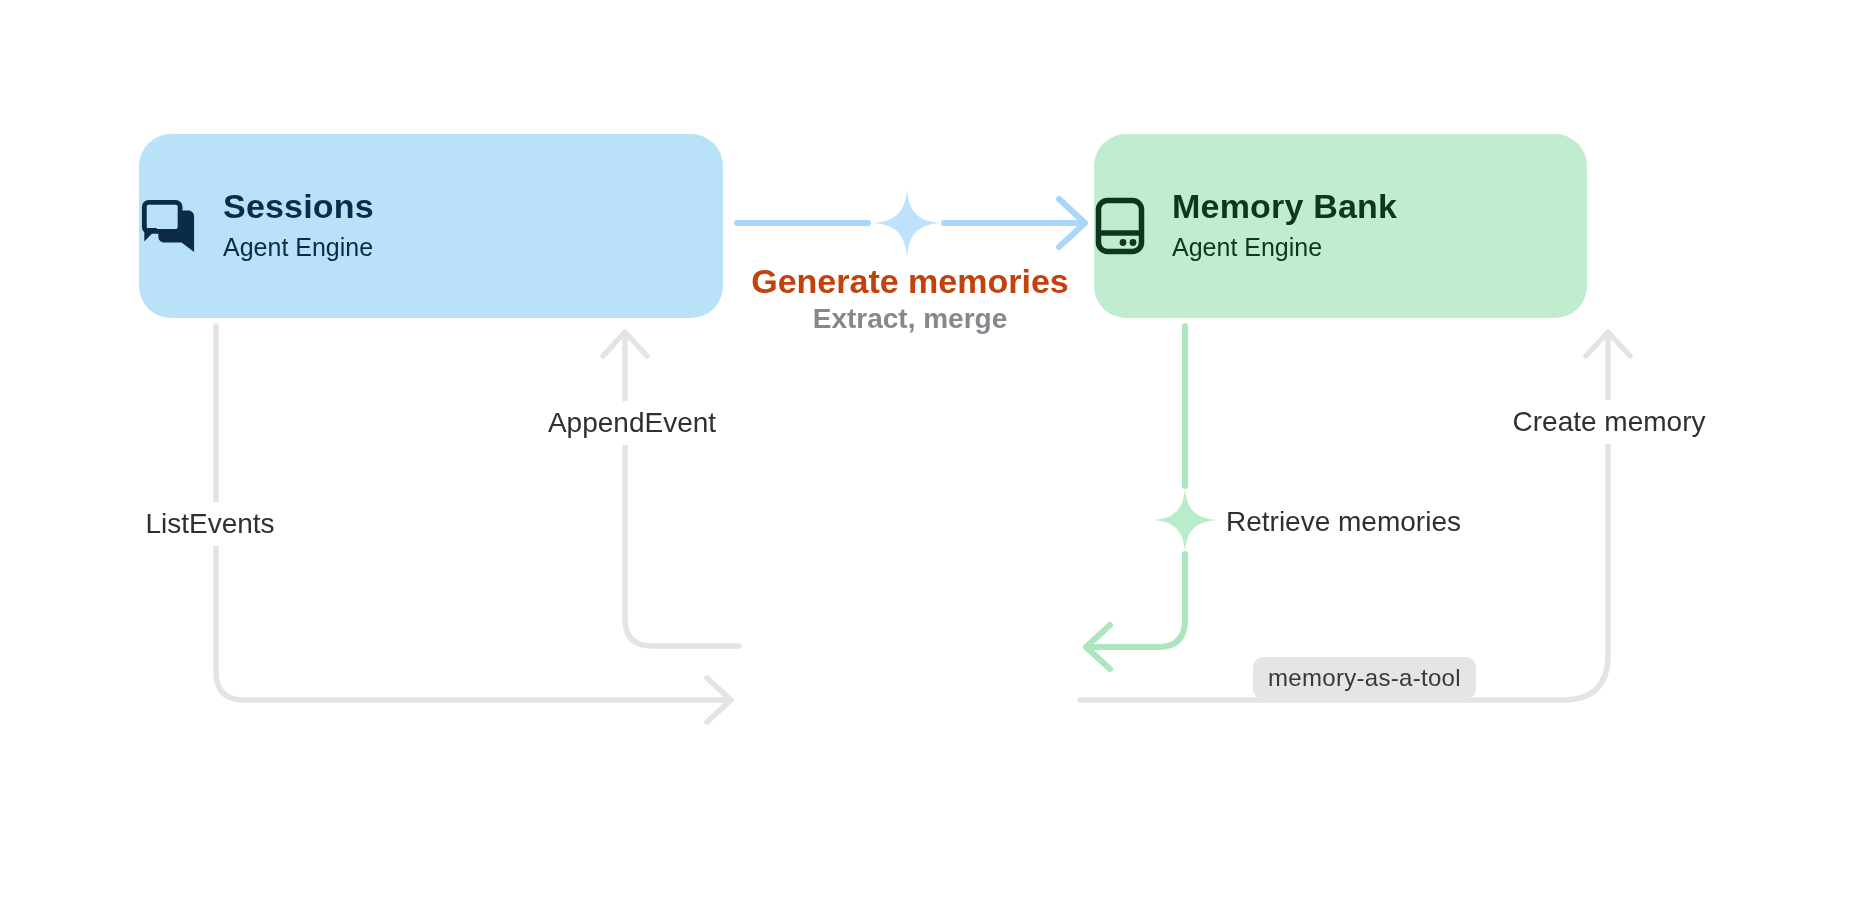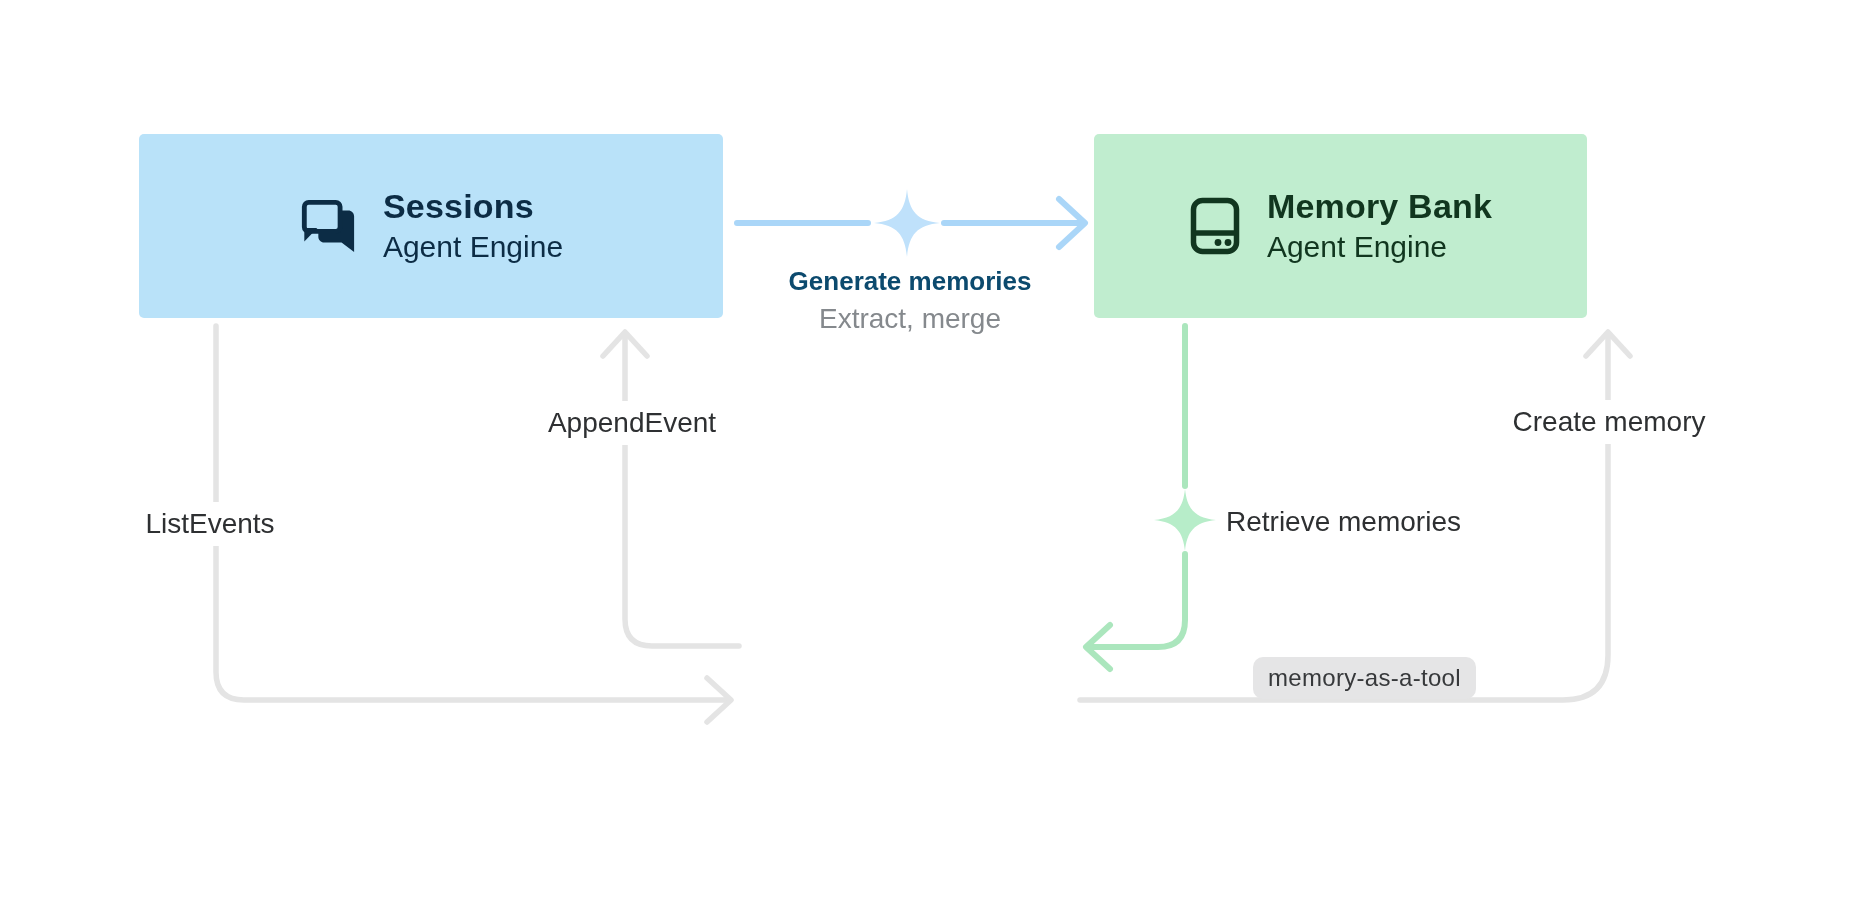--- a/index.html
+++ b/index.html
@@ -17,36 +17,36 @@
   body{font-family:"Liberation Sans","DejaVu Sans",sans-serif;}
   .canvas{position:relative;width:1860px;height:904px;background:var(--canvas-bg,#fff);overflow:hidden}
   .edges{position:absolute;inset:0;width:1860px;height:904px}
   .edges path{fill:none;stroke-width:5.5;stroke-linecap:round;stroke-linejoin:round}
   .edges path.blue{stroke:var(--arrow-blue,#aad6f8);stroke-width:6}
   .edges path.green{stroke:var(--arrow-green,#abe6bd);stroke-width:6}
   .edges path.gray{stroke:var(--arrow-gray,#e4e4e4)}
   .edges path.spark-b{fill:var(--sparkle-blue,#bfe1fb);stroke:none}
   .edges path.spark-g{fill:var(--sparkle-green,#b7edc9);stroke:none}
 
-  .node{position:absolute;border-radius:5px;display:flex;align-items:center;justify-content:center;gap:26px}
+  .node{position:absolute;border-radius:32px;display:flex;align-items:center;justify-content:flex-start;gap:26px}
   .node .txt{display:flex;flex-direction:column;justify-content:center}
   .node .title{font-size:34px;font-weight:700;line-height:42px;letter-spacing:.2px}
-  .node .subtitle{font-size:30px;font-weight:400;line-height:40px}
+  .node .subtitle{font-size:25px;font-weight:400;line-height:40px}
   .node-sessions{left:139px;top:134px;width:584px;height:184px;background:var(--sessions-bg,#b9e2f9);color:var(--sessions-fg,#0c2c45)}
   .node-memory  {left:1094px;top:134px;width:493px;height:184px;background:var(--memory-bg,#c0edcf);color:var(--memory-fg,#11361f)}
   .node-agent   {left:743px;top:585px;width:329px;height:187px;background:var(--agent-bg,#edf1f7);color:var(--agent-fg,#1d392a)}
   .node-agent .title{font-size:33px}
   .node-agent .subtitle{font-size:29px}
   .icon{flex:0 0 auto;display:block}
 
   .edge-label{position:absolute;font-size:28px;font-weight:500;color:var(--label-dark,#2e3032);white-space:nowrap}
   .edge-label.masked{background:var(--canvas-bg,#fff);padding:6px 12px;transform:translate(-50%,-50%)}
   .lbl-generate{left:910px;top:262px;transform:translateX(-50%);text-align:center}
-  .lbl-generate .main{font-size:26px;font-weight:600;line-height:38px;color:#0c4a6e}
-  .lbl-generate .sub{font-size:28px;font-weight:400;line-height:37px;color:var(--label-gray,#85898d)}
+  .lbl-generate .main{font-size:34px;font-weight:600;line-height:38px;color:#c2410c}
+  .lbl-generate .sub{font-size:28px;font-weight:700;line-height:37px;color:var(--label-gray,#85898d)}
   .lbl-append{left:632px;top:423px}
   .lbl-list{left:210px;top:524px}
   .lbl-create{left:1609px;top:422px}
   .lbl-retrieve{left:1226px;top:522px;transform:translateY(-50%)}
   .chip{position:absolute;left:1253px;top:657px;height:42px;display:flex;align-items:center;
         background:var(--chip-bg,#e5e5e6);color:var(--chip-fg,#37393b);border-radius:10px;
         padding:0 15px;font-size:24px;font-weight:500;letter-spacing:.3px}
 </style>
 </head>
 <body>

